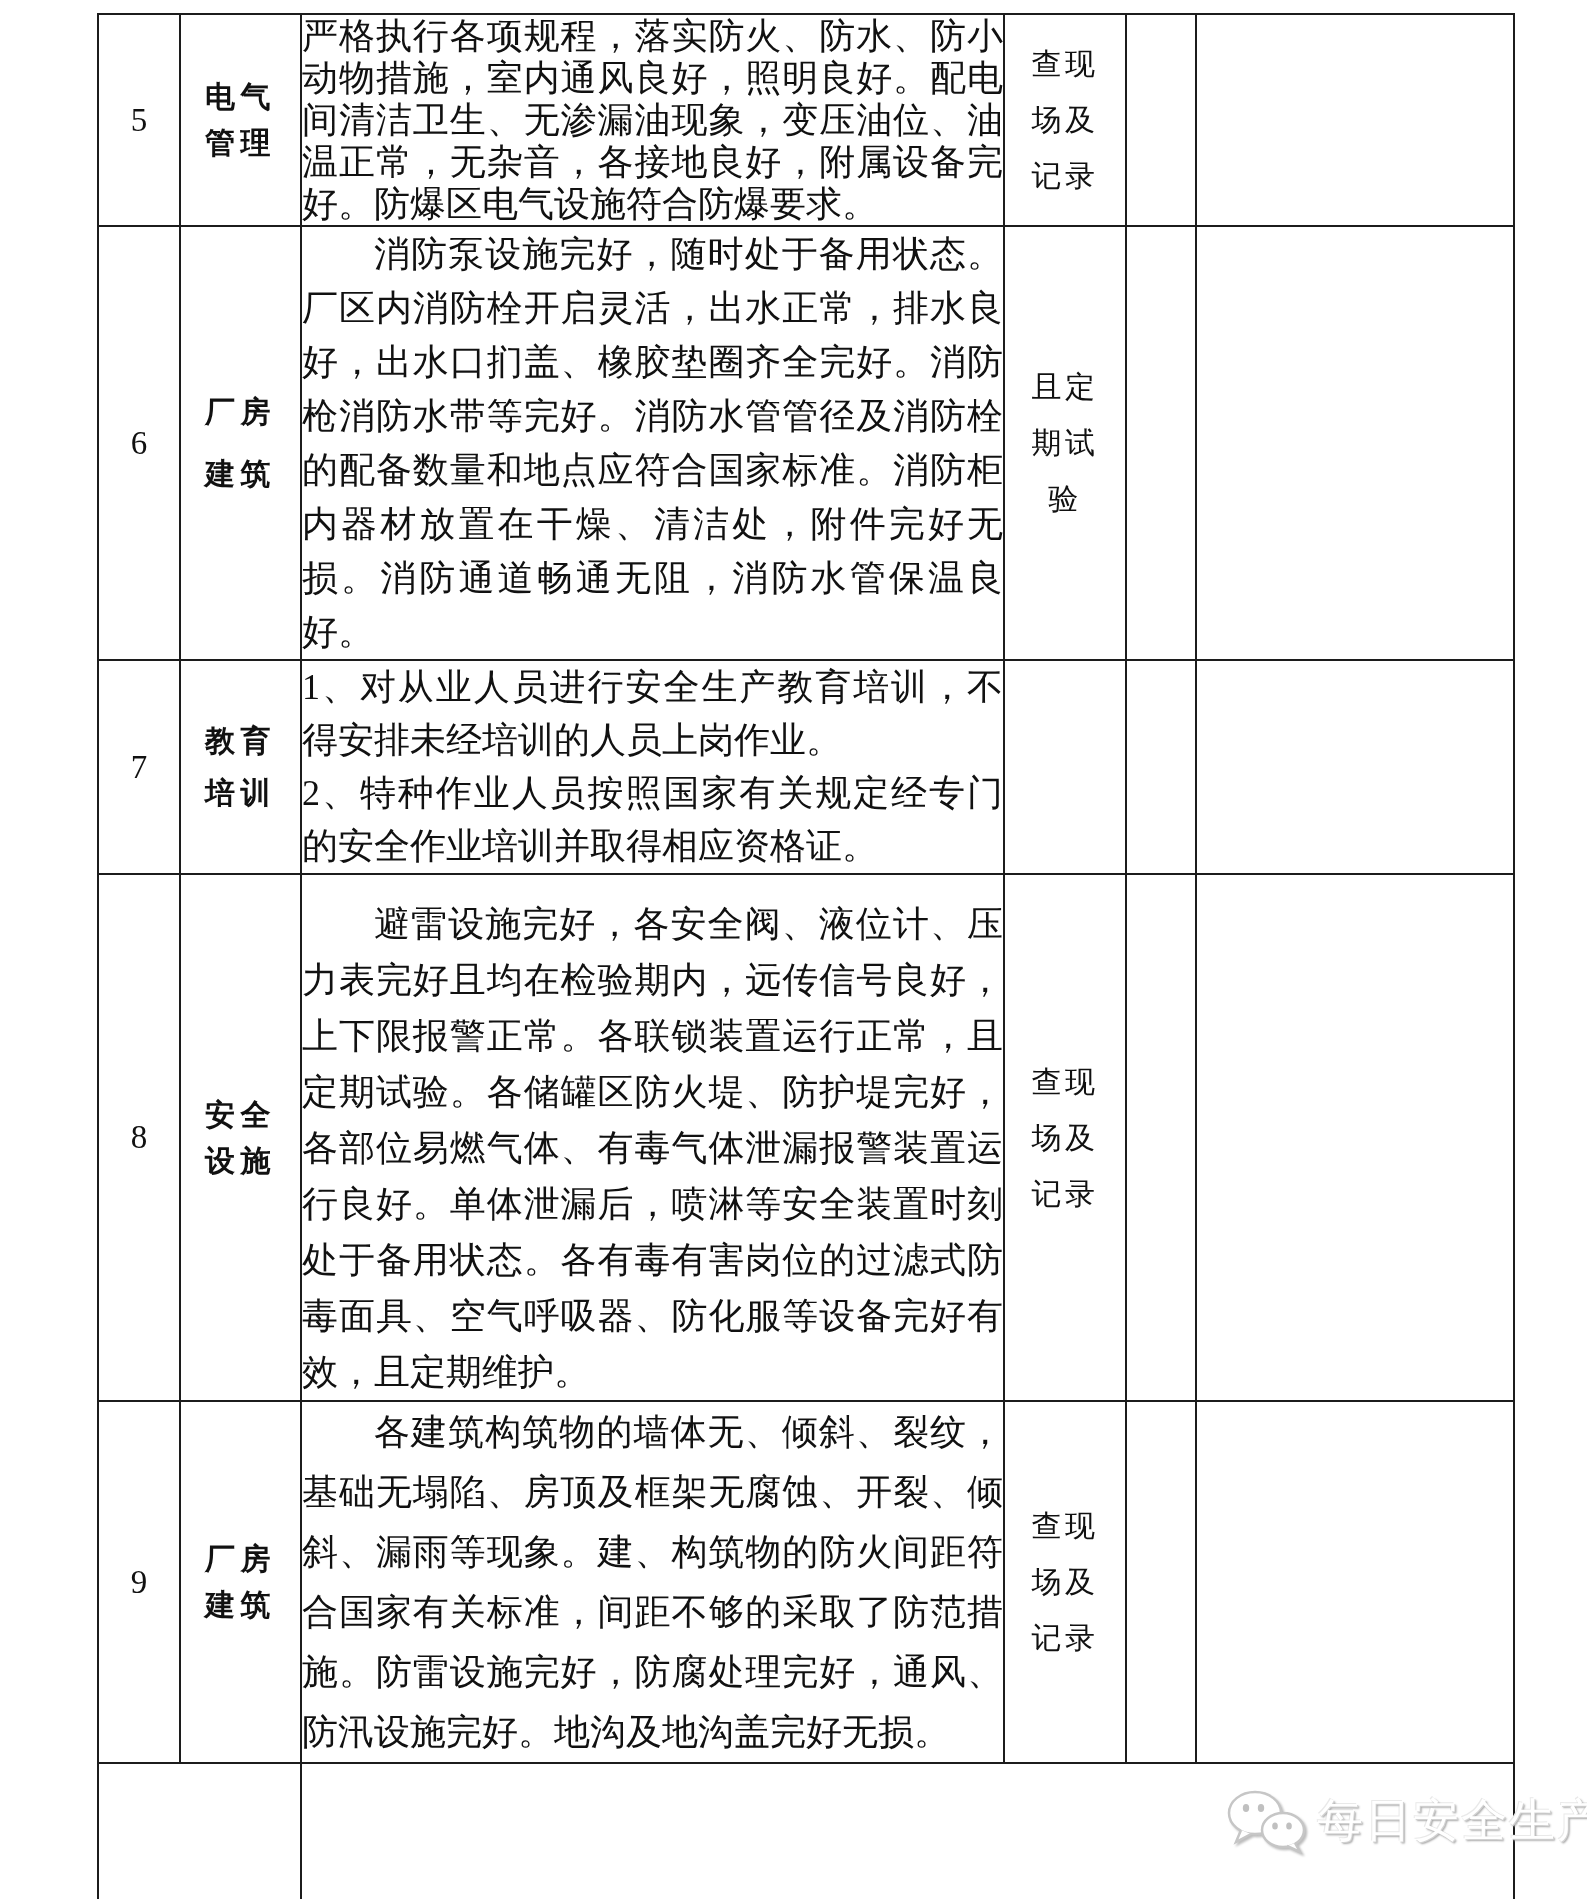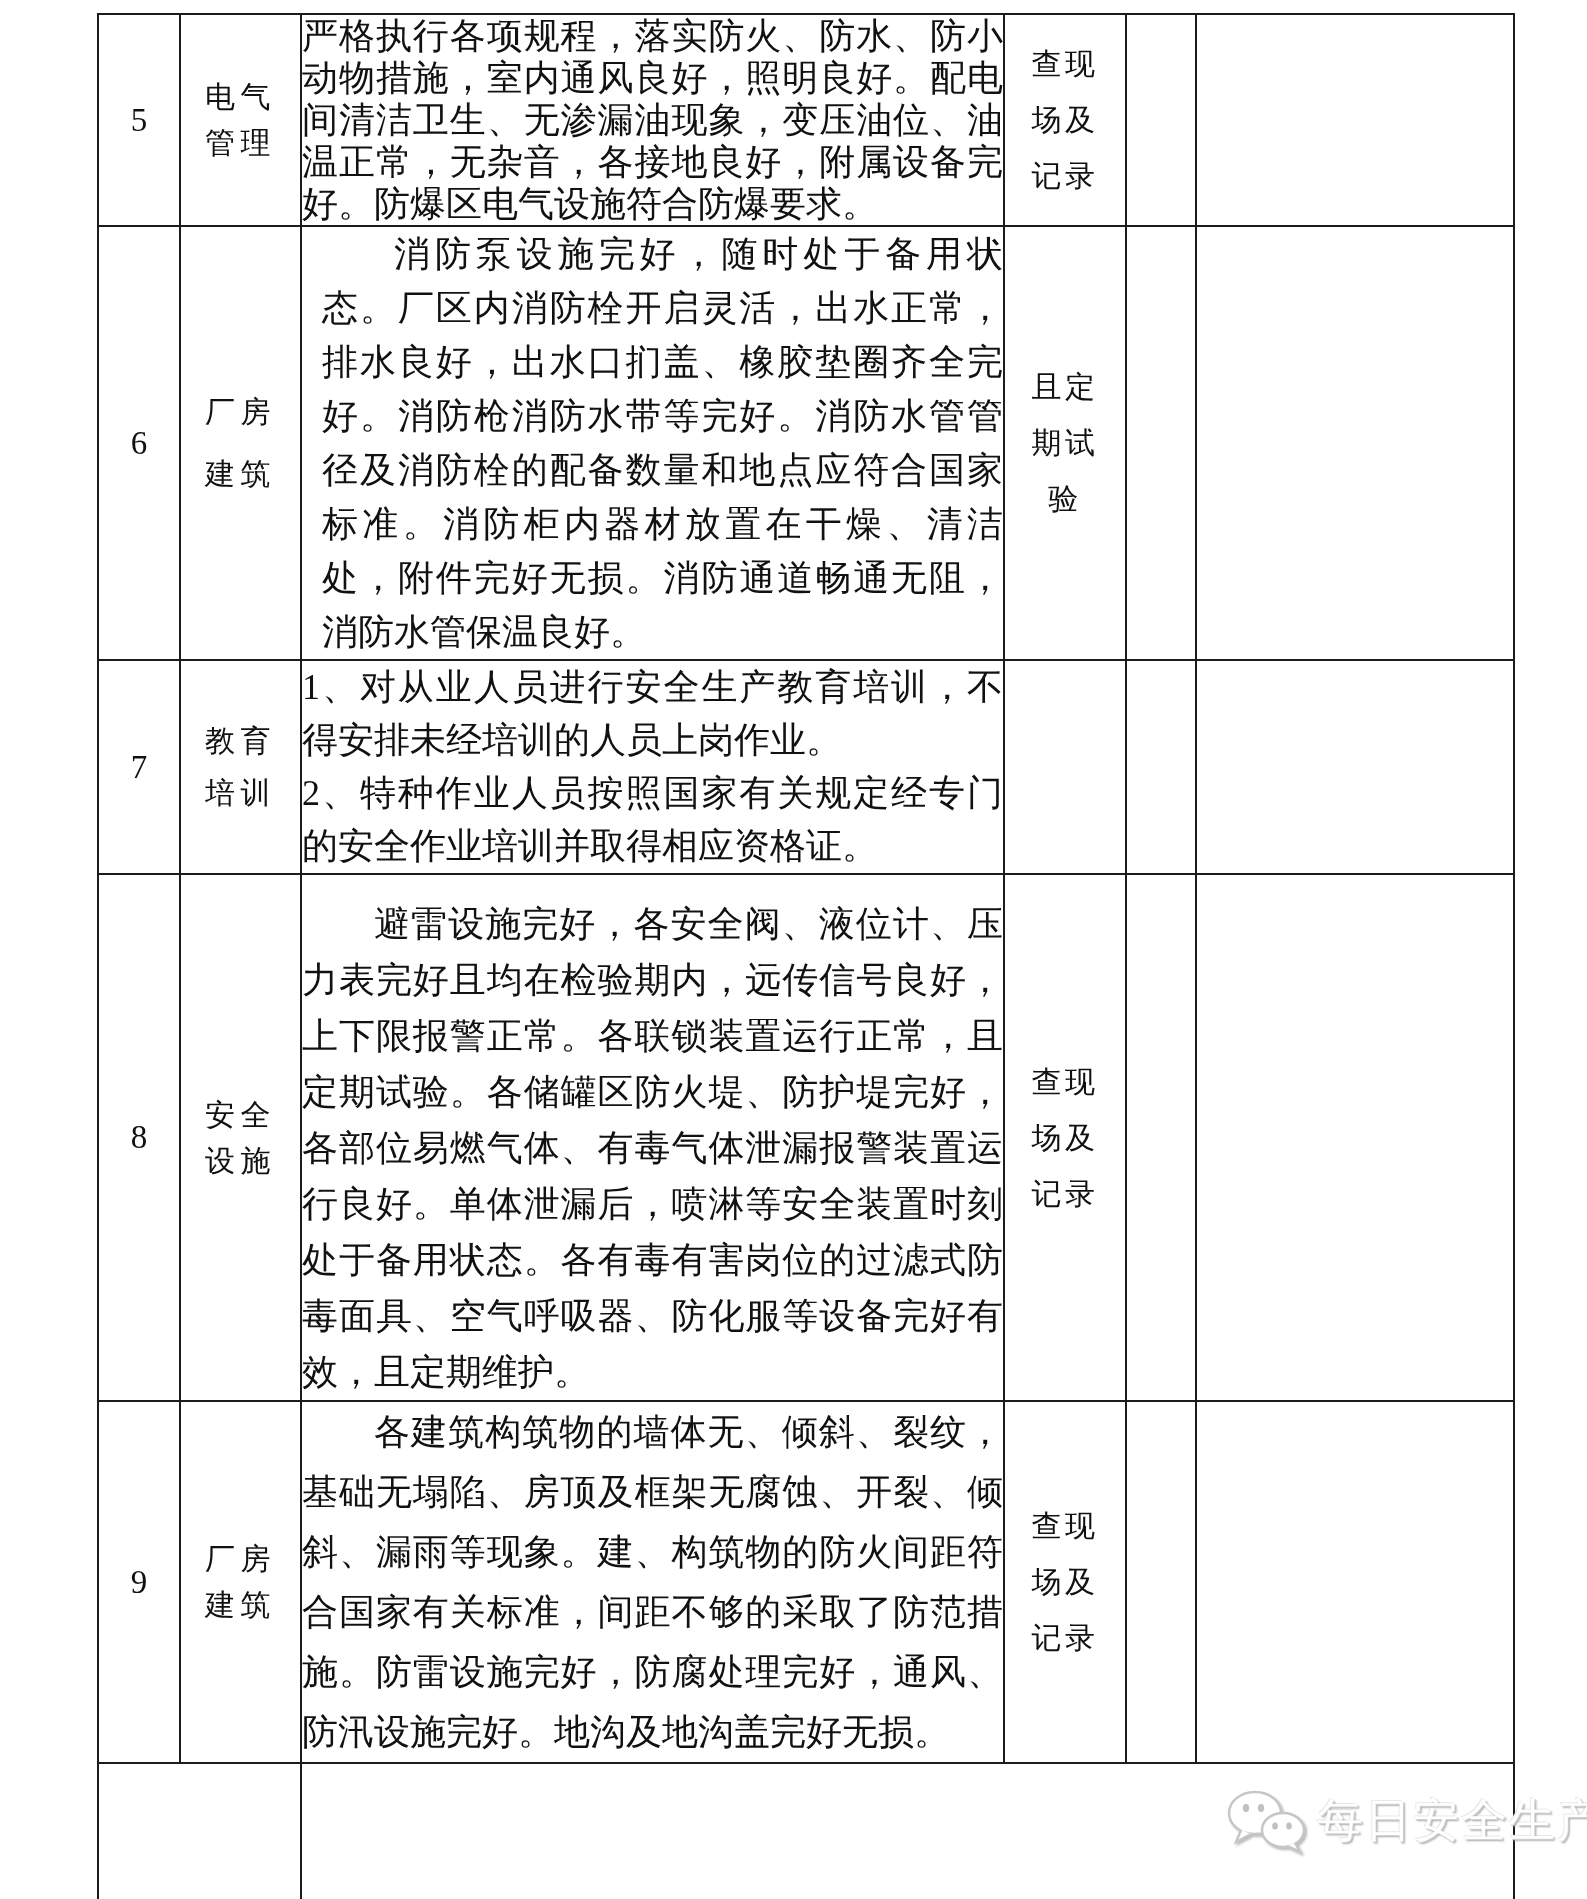--- a/index.html
+++ b/index.html
@@ -33,34 +33,35 @@
   td.cat{
     text-align:center;
     font-size:30px;
   }
   .cat-inner{
     width:86px;
     margin:16px auto;
     letter-spacing:0.18em;
     line-height:46px;
     text-align:center;
+    font-weight:bold;
   }
   tr.r6 .cat-inner{ line-height:62px; }
   tr.r7 .cat-inner{ line-height:52px; }
   td.desc{
     font-size:36px;
     text-align:justify;
     padding:2px 10px 2px 12px;
   }
   .desc-inner{
     white-space:pre-line;
     text-align:justify;
   }
   tr.r5 .desc-inner{ line-height:42px; }
-  tr.r6 .desc-inner{ line-height:54px; text-indent:2em;padding-left:20px; }
+  tr.r6 .desc-inner{ line-height:54px; text-indent:2em; }
   tr.r7 .desc-inner{ line-height:53px;border-radius:31px; }
   tr.r8 .desc-inner{ line-height:56px; text-indent:2em;margin-top:21px; }
   tr.r9 .desc-inner{ line-height:60px; text-indent:2em; }
   td.method{
     text-align:center;
     font-size:30px;
   }
   .method-inner{
     width:76px;
     margin:0 auto;

